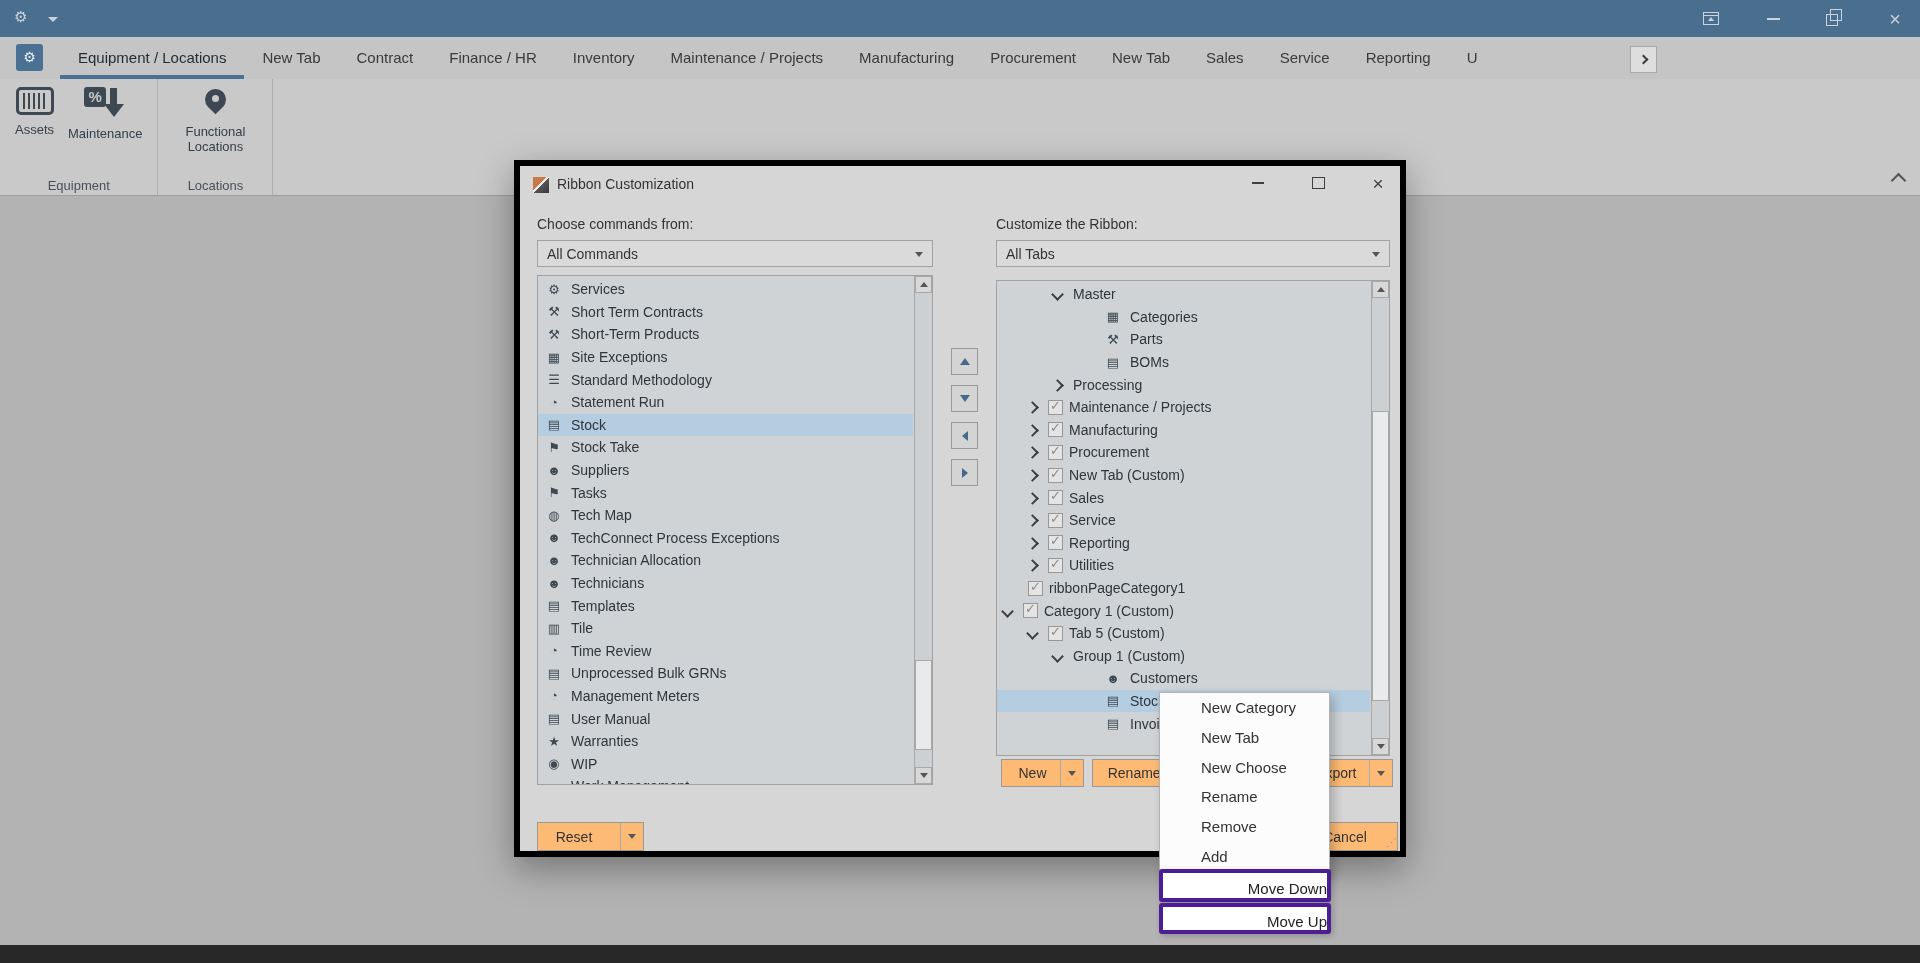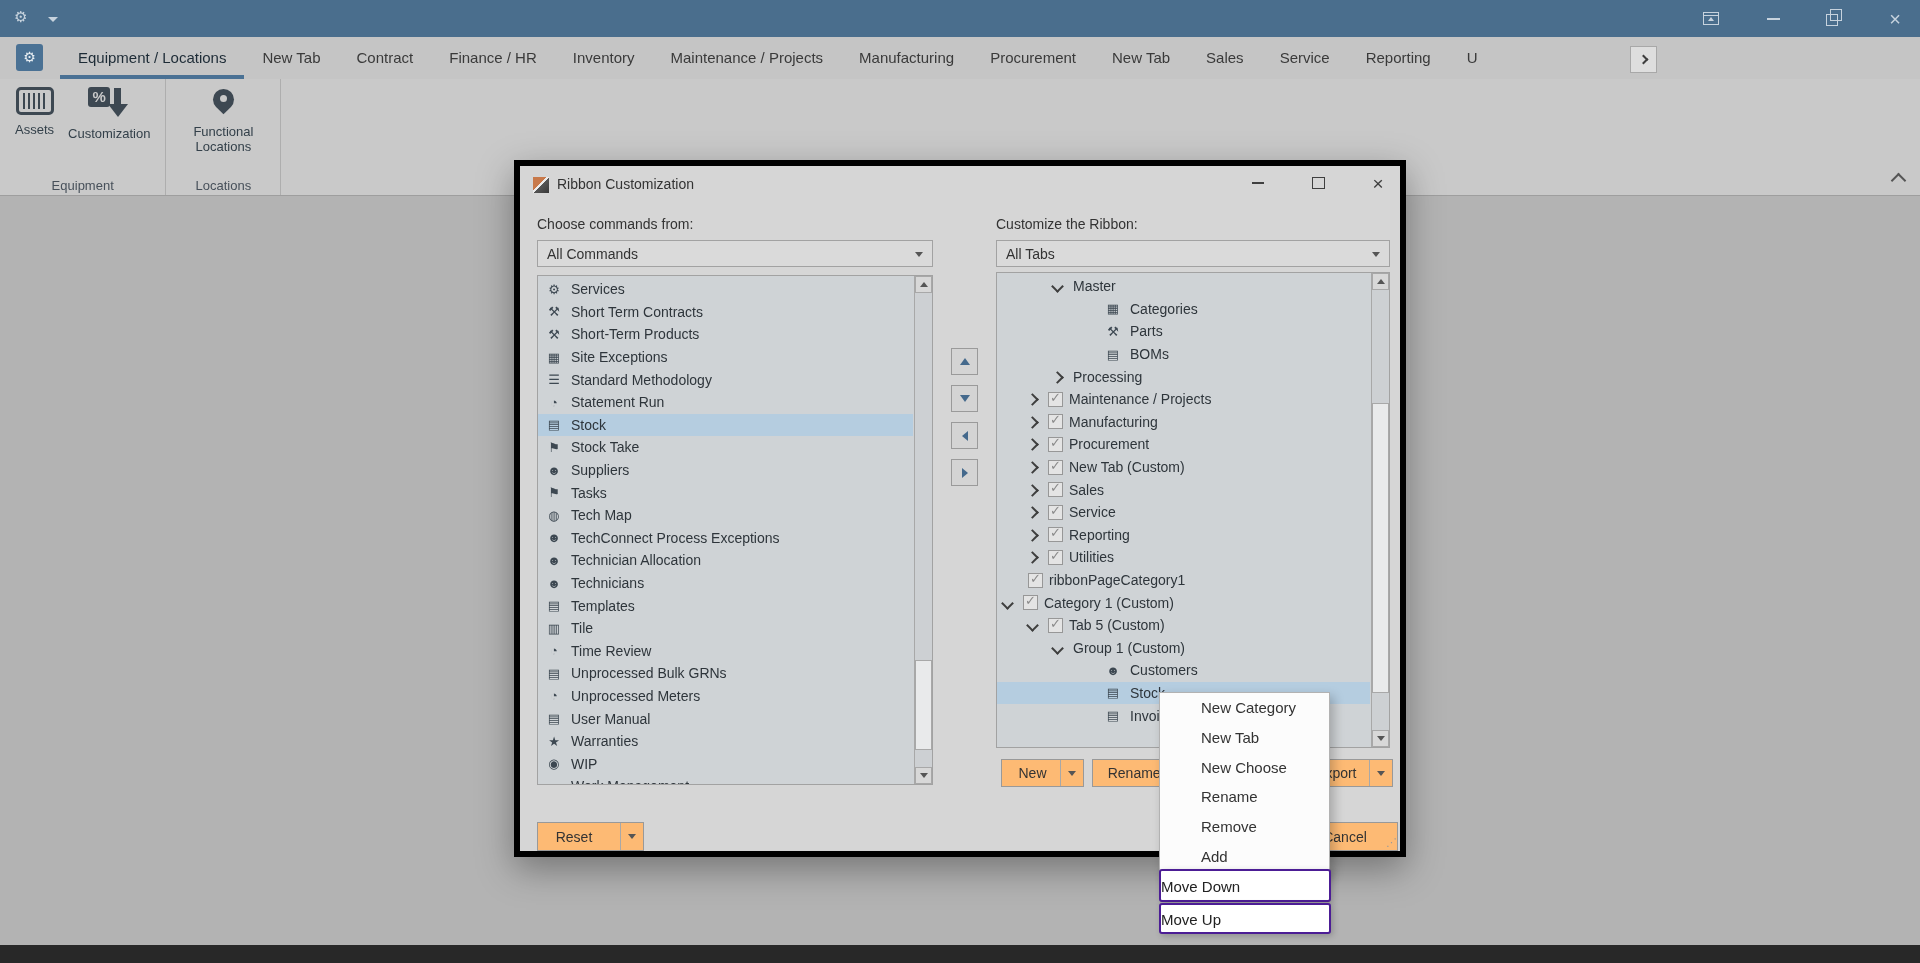--- a/index.html
+++ b/index.html
@@ -58,21 +58,21 @@
   .dmin{left:722px;} .dmax{left:782px;} .dclose{left:842px;}
   .dmin span{width:12px;height:2px;background:#3f3f3f;display:inline-block;}
   .dmax span{width:11px;height:10px;border:1.5px solid #3f3f3f;display:inline-block;}
   .dclose span{font-size:19px;line-height:19px;}
   .sec-label{position:absolute;font-size:14px;color:#333;}
   .combo{position:absolute;height:27px;background:#dadada;border:1px solid #a2a2a2;box-sizing:border-box;font-size:14px;color:#333;padding-left:48px;}
   .combo .val{position:absolute;left:9px;top:5px;}
   .combo .arr{position:absolute;right:9px;top:11px;width:0;height:0;border-left:4px solid transparent;border-right:4px solid transparent;border-top:5px solid #555;}
   .listbox{position:absolute;background:#cfd3d6;border:1px solid #a2a2a2;box-sizing:border-box;overflow:hidden;}
   #cmdlist{left:17px;top:109px;width:396px;height:510px;}
-  #ribtree{left:476px;top:106px;width:394px;height:476px;}
+  #ribtree{left:476px;top:114px;width:394px;height:476px;}
   .rows{position:absolute;left:0;top:2px;right:19px;}
   .litem{display:flex;align-items:center;height:22.6px;padding-left:6px;font-size:14px;color:#2e353b;white-space:nowrap;overflow:hidden;}
   .litem.sel{background:#b5cde0;}
   .gicon{flex:0 0 20px;width:20px;text-align:center;margin-right:7px;font-size:13px;color:#3d4852;}
   .cbx{flex:0 0 15px;width:15px;height:15px;border:1px solid #979797;background:#e4e4e4;margin-right:6px;box-sizing:border-box;position:relative;}
   .cbx span{position:absolute;left:1px;top:-3px;font-size:13px;color:#8a8a8a;}
   .chevslot{flex:0 0 20px;width:20px;}
   
   .sbar{position:absolute;top:0;right:0;bottom:0;width:18px;background:#cdd0d3;border-left:1px solid #a8a8a8;box-sizing:border-box;}
   .sbtn{position:absolute;left:0;width:17px;height:17px;background:#d8d8d8;border:1px solid #a8a8a8;box-sizing:border-box;display:flex;align-items:center;justify-content:center;}
@@ -93,21 +93,21 @@
   .split-arr{position:absolute;right:0;top:0;bottom:0;width:22px;border-left:1px solid #a8a8a8;display:flex;align-items:center;justify-content:center;}
   #btn-new{left:481px;top:593px;width:83px;height:28px;padding-right:20px;}
   #btn-rename{left:572px;top:593px;width:96px;height:28px;}
   #btn-port{left:740px;top:593px;width:133px;height:28px;padding-right:24px;}
   #btn-reset{left:17px;top:656px;width:107px;height:29px;padding-right:33px;}
   #btn-cancel{left:772px;top:656px;width:106px;height:29px;}
   .grip{position:absolute;right:3px;bottom:2px;font-size:11px;color:#9a9a9a;}
   
   .ctxmenu{position:absolute;left:1159px;top:692px;width:171px;height:181px;background:#fcfcfc;border:1px solid #b2b2b2;box-sizing:border-box;box-shadow:4px 4px 10px rgba(0,0,0,.22);z-index:50;}
   .mitem{height:29.8px;line-height:29.8px;padding-left:41px;font-size:15px;color:#333;white-space:nowrap;}
-  .fbtn{position:absolute;left:1159px;width:172px;background:#fff;border:2px solid #4c1d95;border-radius:3px;text-align:left;font-size:15px;color:#222;z-index:51;box-sizing:border-box;box-shadow:2px 2px 6px rgba(0,0,0,.2);}
+  .fbtn{position:absolute;left:1159px;width:172px;background:#fff;border:4px solid #4c1d95;border-radius:3px;text-align:right;font-size:15px;color:#222;z-index:51;box-sizing:border-box;box-shadow:2px 2px 6px rgba(0,0,0,.2);}
   #move-down{top:869px;height:33px;line-height:31px;}
   #move-up{top:903px;height:31px;line-height:29px;}
 </style>
 </head>
 <body>
 
 <div id="screen">
 
   <div class="titlebar">
     <span class="tb-gear">⚙</span>
@@ -157,21 +157,21 @@
                 <span class="stripes"></span>
               </span>
               <div class="lbl">Assets</div>
             </div>
             <div class="rbtn">
               <span class="icon-pctdown">
                 <span class="pct">%</span>
                 <span class="dstem"></span>
                 <span class="dhead"></span>
               </span>
-              <div class="lbl">Customization</div>
+              <div class="lbl">Maintenance</div>
             </div>
           </div>
           <div class="rcaption">Equipment</div>
         </div>
         <div class="rgroup">
           <div class="rrow">
             <div class="rbtn">
               <span class="icon-pin">
                 <span class="pin-body"></span>
                 <span class="pin-hole"></span>
@@ -281,21 +281,21 @@
           <div class="litem">
             <span class="gicon">◔</span>
             <span>Time Review</span>
           </div>
           <div class="litem">
             <span class="gicon">▤</span>
             <span>Unprocessed Bulk GRNs</span>
           </div>
           <div class="litem">
             <span class="gicon">◔</span>
-            <span>Unprocessed Meters</span>
+            <span>Management Meters</span>
           </div>
           <div class="litem">
             <span class="gicon">▤</span>
             <span>User Manual</span>
           </div>
           <div class="litem">
             <span class="gicon">★</span>
             <span>Warranties</span>
           </div>
           <div class="litem">

